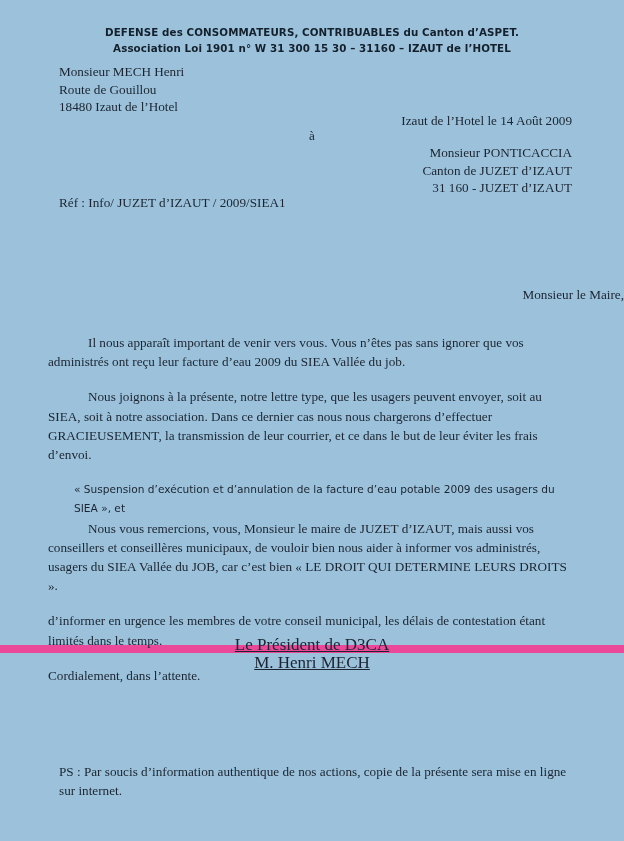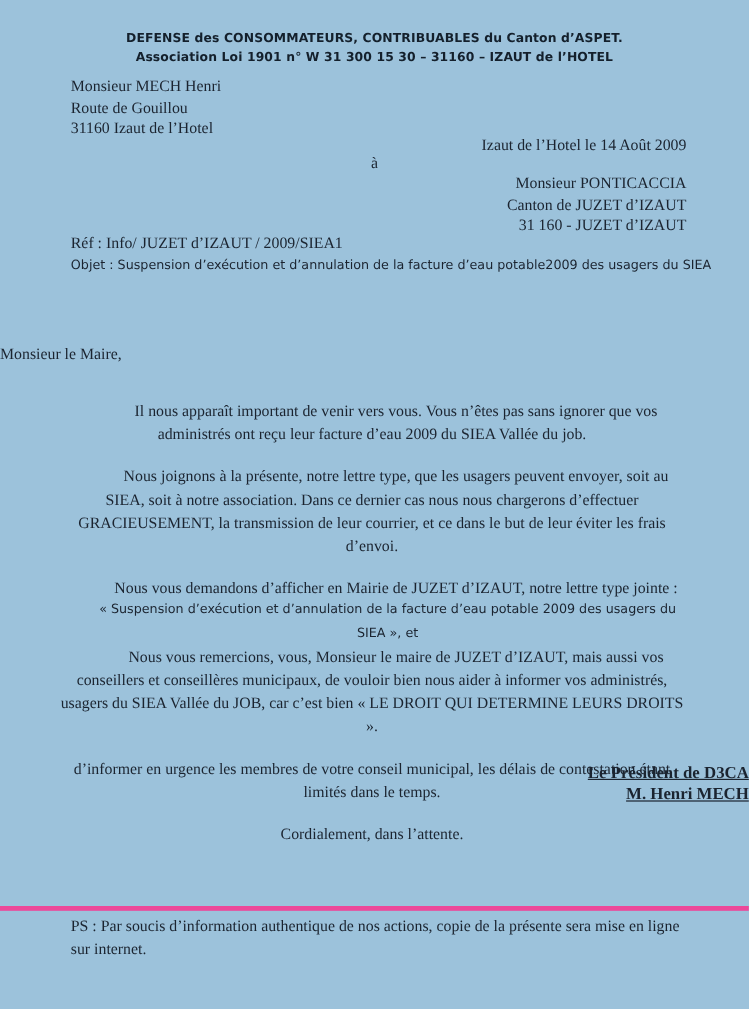--- a/index.html
+++ b/index.html
@@ -10,24 +10,24 @@
     width: 624px;
     height: 841px;
     background: #9cc2db;
     font-family: "Liberation Serif", serif;
     color: #1b2430;
     overflow: hidden;
   }
   .page {
     position: relative;
     width: 624px;
-    height: 759px;
+    height: 653px;
     box-sizing: border-box;
     background: #9cc2db;
-    border-bottom: 4px solid #ec4899;
+    border-bottom: 8px solid #ec4899;
   }
   .hdr {
     text-align: center;
     font-family: "DejaVu Sans", sans-serif;
     font-weight: bold;
     font-size: 10.3px;
     letter-spacing: 0.1px;
     color: #14202c;
   }
   .hdr-line1 { position: absolute; left: 0; right: 0; top: 26px; }
@@ -81,50 +81,50 @@
     font-family: "DejaVu Sans", sans-serif;
     font-size: 10.6px;
     white-space: nowrap;
     margin-top: 1px;
   }
 
   .salut {
     position: absolute;
     left: 0; right: 0;
     top: 287px;
-    text-align: left;
+    text-align: right;
     font-size: 13.2px;
   }
 
   .body {
     position: absolute;
     left: 48px;
     right: 52px;
     top: 333px;
     font-size: 13.2px;
     line-height: 19.2px;
-    text-align: center;
+    text-align: left;
   }
   .para {
     margin: 0 0 16px 0;
     text-indent: 40px;
   }
   .para.noind { text-indent: 0; }
   .sanstext {
     font-family: "DejaVu Sans", sans-serif;
     font-size: 10.6px;
   }
 
   .signature {
     position: absolute;
     left: 0; right: 0;
     top: 636px;
-    text-align: right;
-    font-weight: bold;
-    font-size: 14px;
+    text-align: center;
+    font-weight: normal;
+    font-size: 17px;
     line-height: 17.5px;
   }
   .signature span {
     text-decoration: underline;
   }
 
   .ps {
     position: absolute;
     left: 59px;
     right: 52px;
@@ -137,46 +137,44 @@
 <body>
 
 <div class="page">
 
   <div class="hdr hdr-line1">DEFENSE des CONSOMMATEURS, CONTRIBUABLES du Canton d’ASPET.</div>
   <div class="hdr hdr-line2">Association Loi 1901 n° W 31 300 15 30 – 31160 – IZAUT de l’HOTEL</div>
 
   <div class="sender">
     <div>Monsieur MECH Henri</div>
     <div>Route de Gouillou</div>
-    <div>31160 Izaut de l’Hotel</div>
+    <div>18480 Izaut de l’Hotel</div>
   </div>
 
   <div class="datelines">
     <div class="date-right">Izaut de l’Hotel le 14 Août 2009</div>
   </div>
 
   <div class="a-mark">à</div>
 
   <div class="recipient">
     <div>Monsieur  PONTICACCIA</div>
     <div>Canton de JUZET d’IZAUT</div>
     <div>31 160 - JUZET d’IZAUT</div>
   </div>
 
   <div class="refblock">
     <div class="ref-line">Réf : Info/ JUZET d’IZAUT / 2009/SIEA1</div>
-    <div class="objet-line">Objet : Suspension d’exécution et d’annulation de la facture d’eau potable2009 des usagers du SIEA</div>
   </div>
 
   <div class="salut">Monsieur le Maire,</div>
 
   <div class="body">
     <p class="para">Il nous apparaît important de venir vers vous. Vous n’êtes pas sans ignorer que vos administrés ont reçu leur facture d’eau 2009 du SIEA Vallée du job.</p>
     <p class="para">Nous joignons à la présente, notre lettre type, que les usagers peuvent envoyer, soit au SIEA, soit à notre association. Dans ce dernier cas nous nous chargerons d’effectuer GRACIEUSEMENT, la transmission de leur courrier, et ce dans le but de leur éviter les frais d’envoi.</p>
-    <p class="para" style="margin-bottom:0;">Nous vous demandons d’afficher en Mairie de JUZET d’IZAUT,  notre lettre type jointe :</p>
     <p class="para noind sanstext" style="margin-bottom:0;margin-left:26px;">« Suspension d’exécution et d’annulation de la facture d’eau potable 2009 des usagers du SIEA », et</p>
     <p class="para">Nous vous remercions, vous, Monsieur le maire de JUZET d’IZAUT, mais aussi vos conseillers et conseillères municipaux, de vouloir bien nous aider à informer vos administrés, usagers du SIEA Vallée du JOB, car c’est bien « LE DROIT QUI DETERMINE LEURS DROITS ».</p>
     <p class="para noind">d’informer en urgence les membres de votre conseil municipal, les délais de contestation étant  limités dans le temps.</p>
     <p class="para noind">Cordialement, dans l’attente.</p>
   </div>
 
   <div class="signature">
     <div><span>Le Président de D3CA</span></div>
     <div><span>M. Henri MECH</span></div>
   </div>

